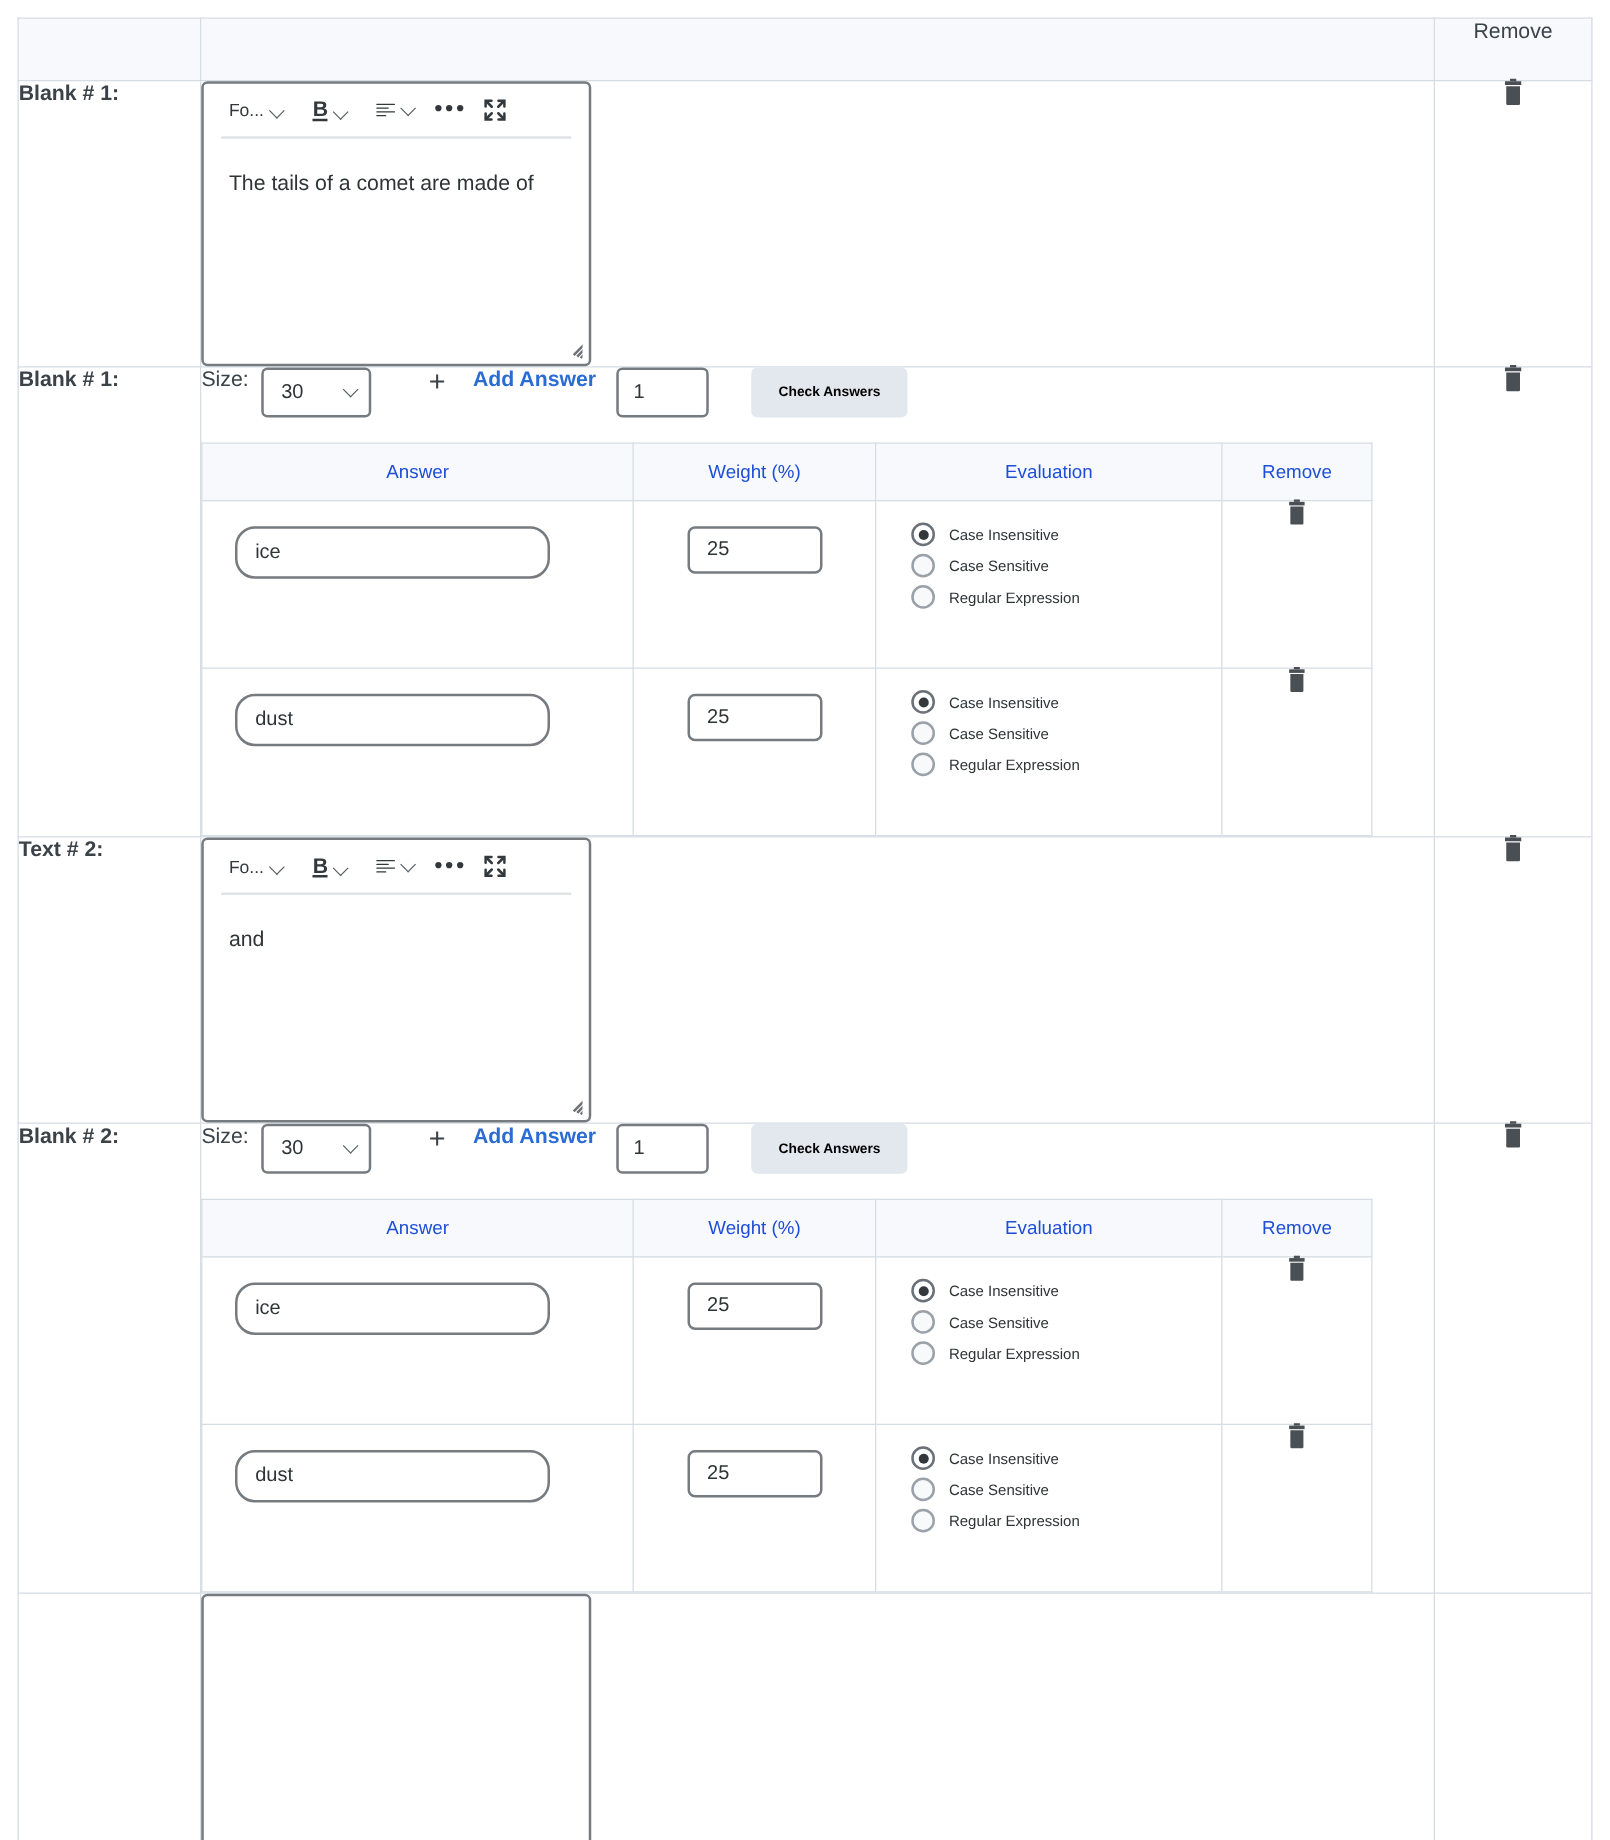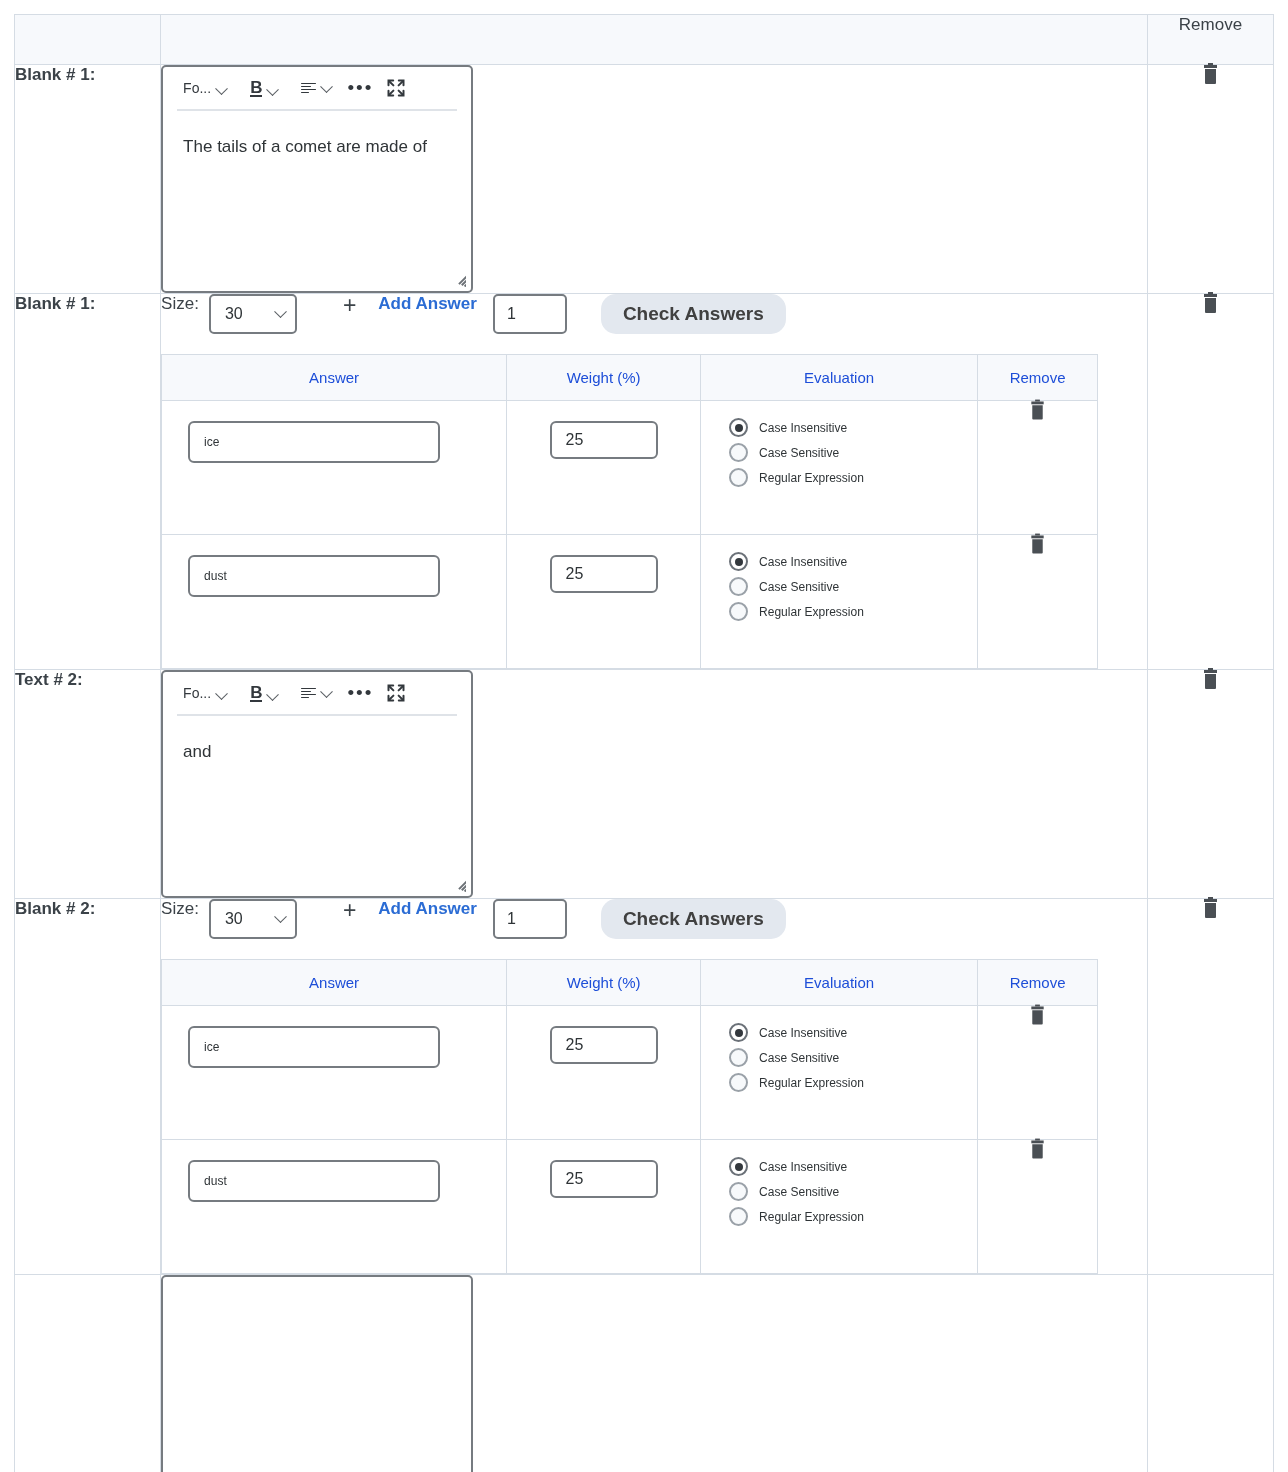--- a/index.html
+++ b/index.html
@@ -222,24 +222,24 @@
     padding: 0 12px;
     display: flex;
     align-items: center;
     margin-right: 34px;
   }
   .check-btn {
     height: 40px;
     padding: 0 22px;
     background: #e3e8ef;
     border: none;
-    border-radius: 15px;
-    font-size: 19px;
+    border-radius: 5px;
+    font-size: 11px;
     font-weight: bold;
-    color: #404040;
+    color: #000000;
     font-family: "Liberation Sans", sans-serif;
     cursor: pointer;
     display: flex;
     align-items: center;
   }
 
   
   table.answers {
     width: 936px;
     border-collapse: collapse;
@@ -261,26 +261,26 @@
     font-size: 15px;
     color: #1d4ed8;
     text-align: center;
     vertical-align: middle;
   }
   table.answers tbody td { vertical-align: top; height: 134px; }
 
   .ans-input {
     width: 252px; height: 42px;
     border: 2px solid #767b80;
-    border-radius: 6px;
+    border-radius: 16px;
     background: #fff;
     margin: 20px 0 0 26px;
     padding: 0 14px;
     display: flex; align-items: center;
-    font-size: 12px; color: #2f3437;
+    font-size: 16px; color: #2f3437;
   }
   .wt-input {
     width: 108px; height: 38px;
     border: 2px solid #767b80;
     border-radius: 6px;
     background: #fff;
     margin: 20px auto 0 auto;
     padding: 0 14px;
     display: flex; align-items: center;
     font-size: 16px; color: #2f3437;

